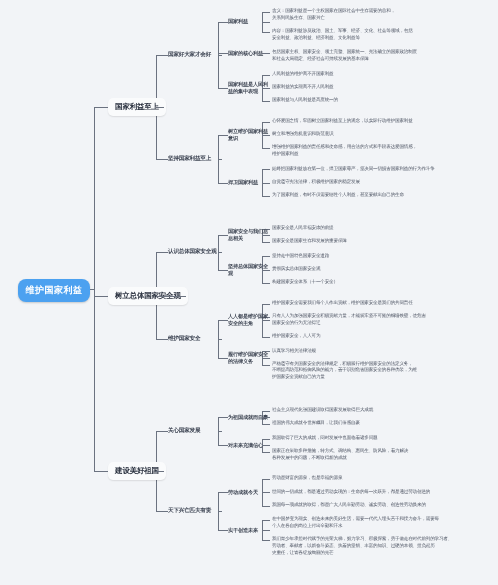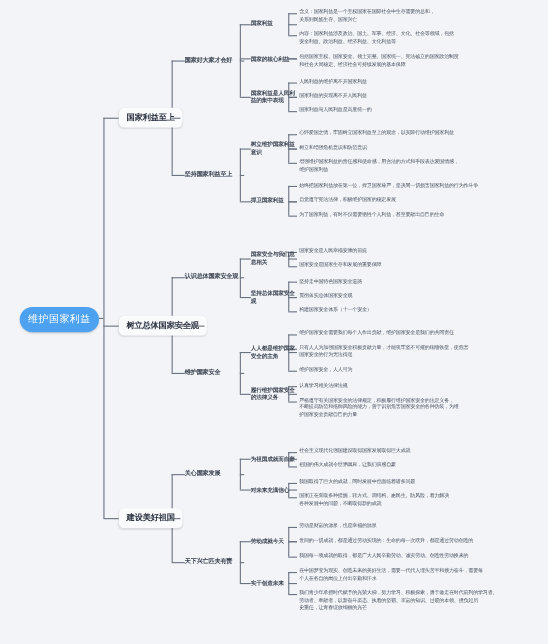--- a/index.html
+++ b/index.html
@@ -21,24 +21,24 @@
     position:absolute;
     box-sizing:border-box;
     display:flex;align-items:center;
     white-space:pre-line;
     color:#2b3240;
     letter-spacing:-.2px;
   }
   .root{
     background:#4ca1f0;
     color:#ffffff;
-    border-radius:18px;
+    border-radius:8px;
     padding:5px 5px;
     font-size:9px;
-    font-weight:normal;
+    font-weight:bold;
     box-shadow:0 1px 2px rgba(0,0,0,.18);
     justify-content:center;
     letter-spacing:.5px;
   }
   .lvl1{
     background:#fafbfc;
     border-radius:5px;
     padding:4px 7px;
     font-size:7.5px;
     font-weight:bold;

